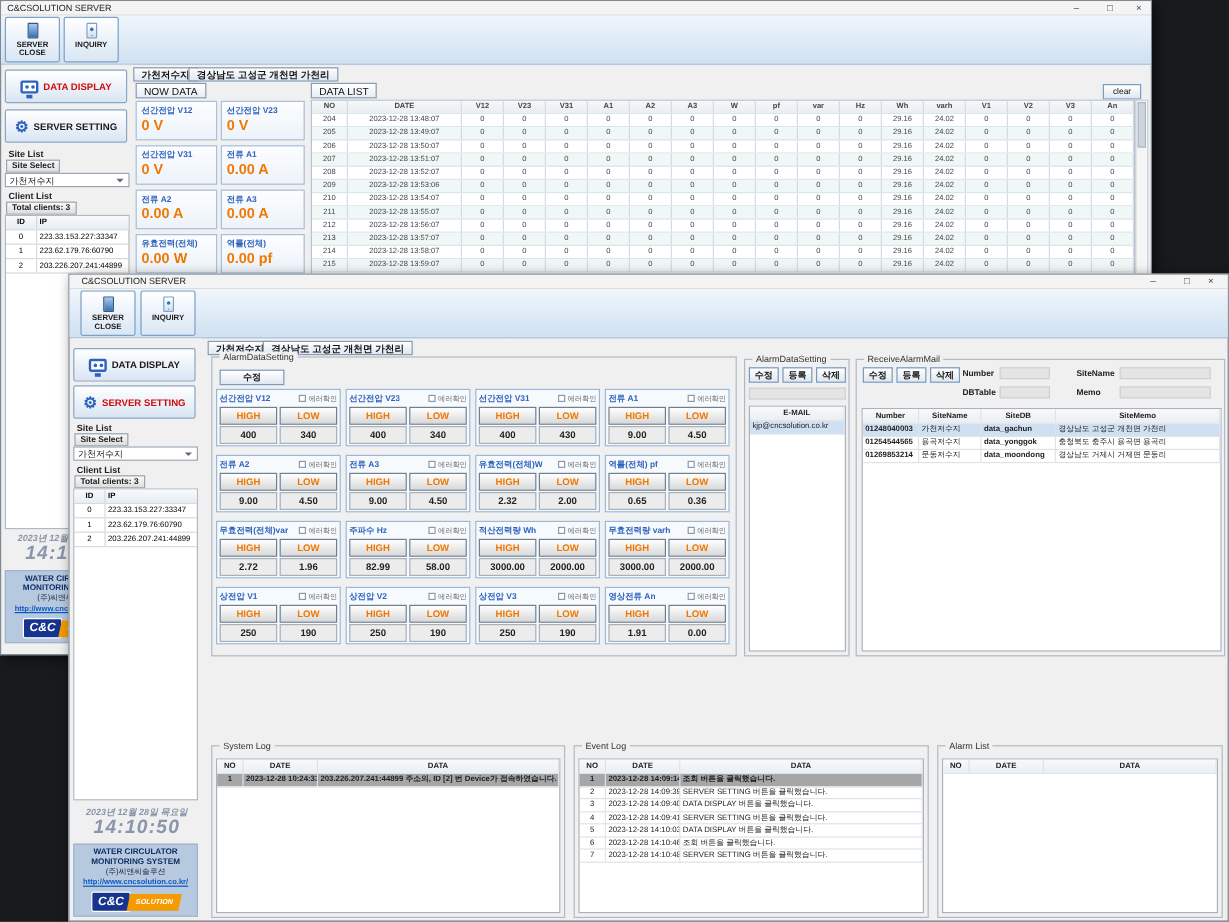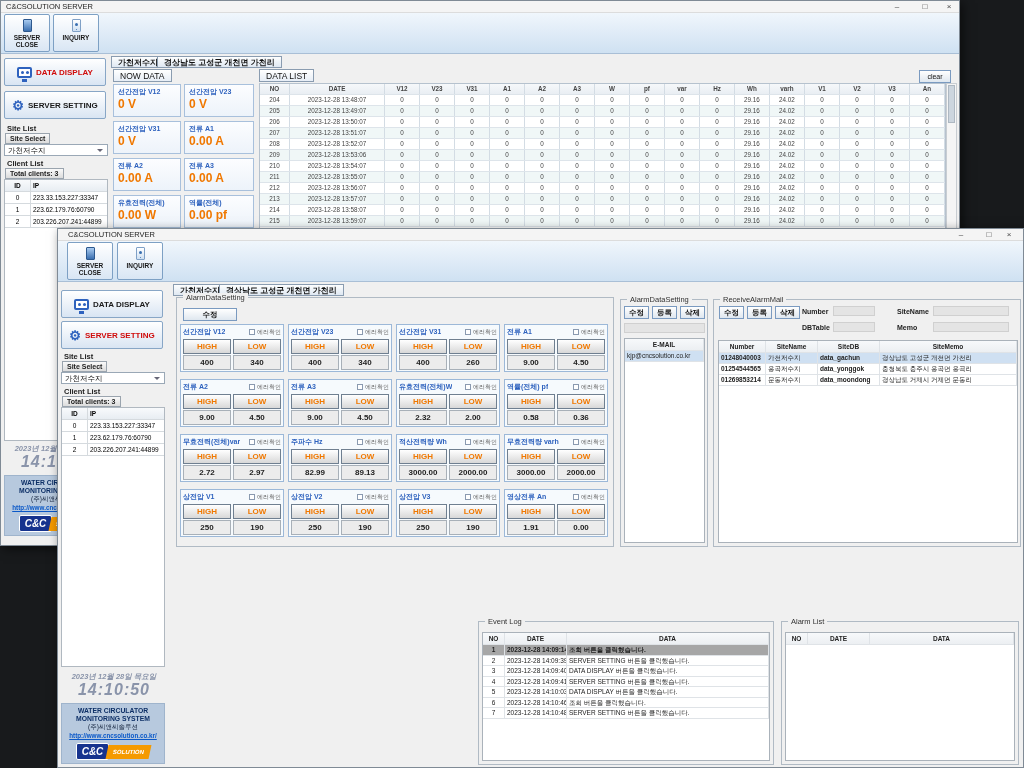--- a/index.html
+++ b/index.html
@@ -575,21 +575,21 @@
               <span class="chk"></span>
               <span class="chk-label">에러확인</span>
             </span>
           </div>
           <div class="ab-btns">
             <span class="hl-btn">HIGH</span>
             <span class="hl-btn">LOW</span>
           </div>
           <div class="ab-vals">
             <span class="ab-val">400</span>
-            <span class="ab-val">260</span>
+            <span class="ab-val">430</span>
           </div>
         </div>
         <div class="alarm-box">
           <div class="ab-head">
             <span class="ab-label">전류 A1</span>
             <span class="ab-chk">
               <span class="chk"></span>
               <span class="chk-label">에러확인</span>
             </span>
           </div>
@@ -659,56 +659,56 @@
             <span class="ab-chk">
               <span class="chk"></span>
               <span class="chk-label">에러확인</span>
             </span>
           </div>
           <div class="ab-btns">
             <span class="hl-btn">HIGH</span>
             <span class="hl-btn">LOW</span>
           </div>
           <div class="ab-vals">
-            <span class="ab-val">0.58</span>
+            <span class="ab-val">0.65</span>
             <span class="ab-val">0.36</span>
           </div>
         </div>
         <div class="alarm-box">
           <div class="ab-head">
             <span class="ab-label">무효전력(전체)var</span>
             <span class="ab-chk">
               <span class="chk"></span>
               <span class="chk-label">에러확인</span>
             </span>
           </div>
           <div class="ab-btns">
             <span class="hl-btn">HIGH</span>
             <span class="hl-btn">LOW</span>
           </div>
           <div class="ab-vals">
             <span class="ab-val">2.72</span>
-            <span class="ab-val">2.97</span>
+            <span class="ab-val">1.96</span>
           </div>
         </div>
         <div class="alarm-box">
           <div class="ab-head">
             <span class="ab-label">주파수 Hz</span>
             <span class="ab-chk">
               <span class="chk"></span>
               <span class="chk-label">에러확인</span>
             </span>
           </div>
           <div class="ab-btns">
             <span class="hl-btn">HIGH</span>
             <span class="hl-btn">LOW</span>
           </div>
           <div class="ab-vals">
             <span class="ab-val">82.99</span>
-            <span class="ab-val">89.13</span>
+            <span class="ab-val">58.00</span>
           </div>
         </div>
         <div class="alarm-box">
           <div class="ab-head">
             <span class="ab-label">적산전력량 Wh</span>
             <span class="ab-chk">
               <span class="chk"></span>
               <span class="chk-label">에러확인</span>
             </span>
           </div>
@@ -861,20 +861,35 @@
         </div>
         <div class="lt-row">
           <span class="lt-cell s-num">01269853214</span>
           <span class="lt-cell s-name">문동저수지</span>
           <span class="lt-cell s-db">data_moondong</span>
           <span class="lt-cell s-memo">경상남도 거제시 거제면 문동리</span>
         </div>
       </div>
   </div>
 
+  <div class="groupbox" style="left:118px;top:392px;width:295px;height:144px;">
+    <span class="group-label">System Log</span>
+    <div class="list-table" style="left:3px;top:10px;width:287px;height:129px;">
+        <div class="lt-row lt-head">
+          <span class="lt-cell w-no">NO</span>
+          <span class="lt-cell w-date">DATE</span>
+          <span class="lt-cell w-data">DATA</span>
+        </div>
+        <div class="lt-row sel-gray" style="height: 10.5px;">
+          <span class="lt-cell w-no">1</span>
+          <span class="lt-cell w-date">2023-12-28 10:24:33</span>
+          <span class="lt-cell w-data">203.226.207.241:44899 주소의, ID [2] 번 Device가 접속하였습니다.</span>
+        </div>
+      </div>
+  </div>
 
   <div class="groupbox" style="left:420px;top:392px;width:296px;height:144px;">
     <span class="group-label">Event Log</span>
     <div class="list-table" style="left:3px;top:10px;width:288px;height:129px;">
         <div class="lt-row lt-head">
           <span class="lt-cell w-no">NO</span>
           <span class="lt-cell w-date">DATE</span>
           <span class="lt-cell w-data">DATA</span>
         </div>
         <div class="lt-row sel-gray" style="height: 10.5px;">

